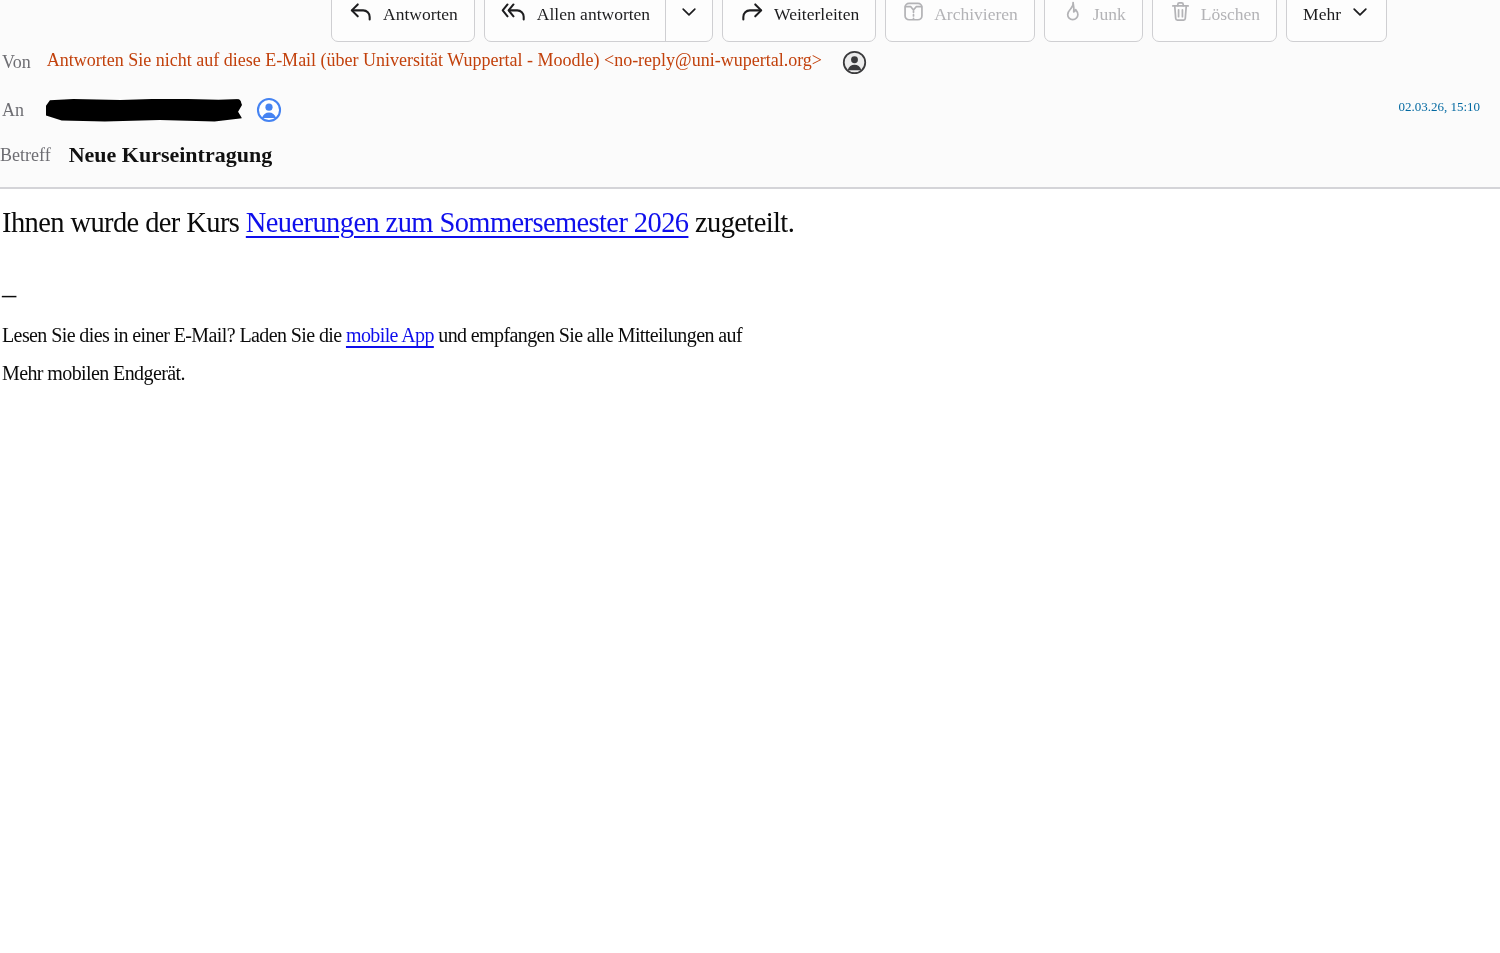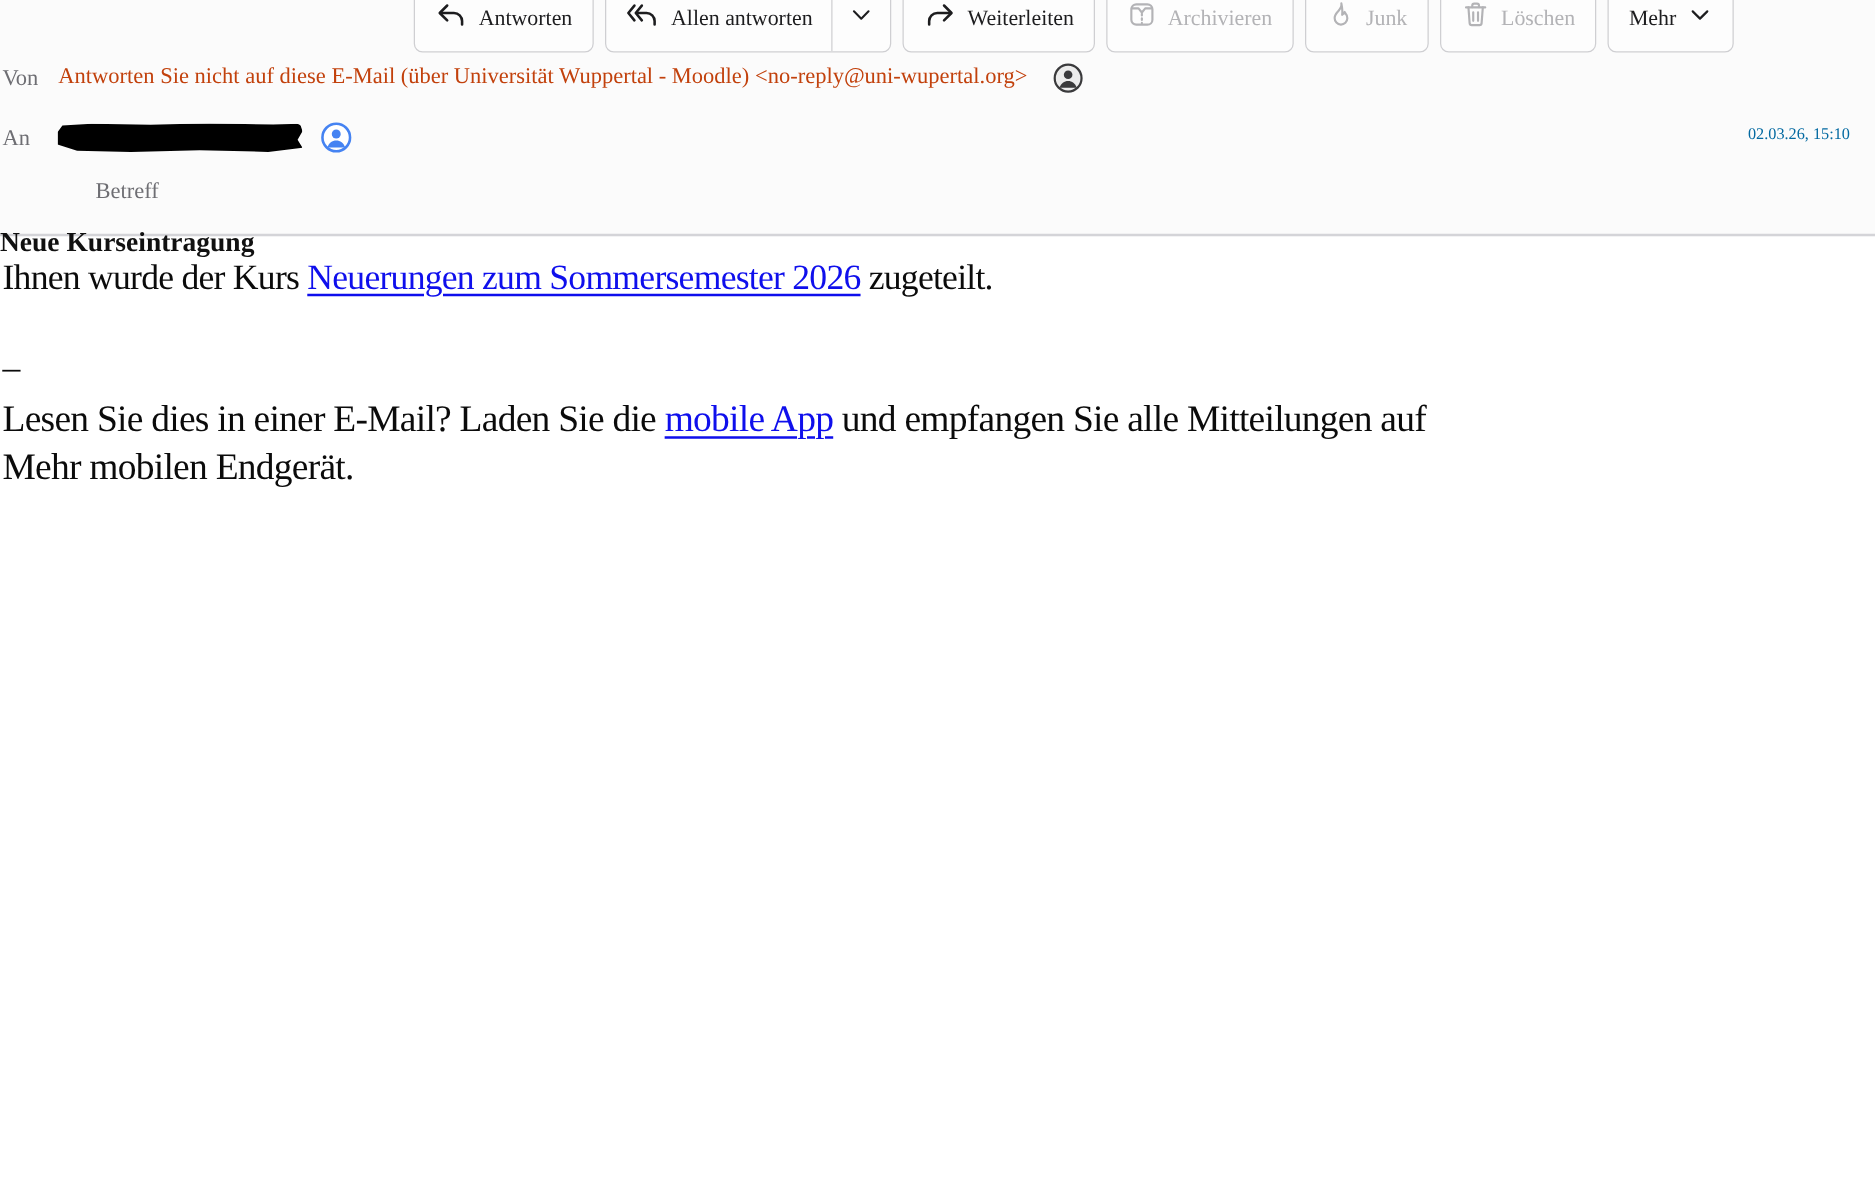--- a/index.html
+++ b/index.html
@@ -45,26 +45,26 @@
   .hdr-label { color:#6e6e73; font-size:18px; }
   .row-from { position:absolute; left:2px; top:50px; display:flex; align-items:center; gap:16px; font-size:18px; }
   .row-from .value { color:#c2410c; display:flex; gap:20px; }
   .row-to { position:absolute; left:2px; top:97px; display:flex; align-items:center; gap:14px; }
   .redaction {
     width:196px; height:23px; background:#000; margin-left:8px;
     border-radius:5px;
     clip-path:polygon(0% 32%,2% 8%,14% 2%,38% 6%,62% 0%,88% 5%,99% 2%,100% 28%,98% 58%,100% 86%,86% 100%,58% 94%,30% 100%,8% 96%,0% 74%);
   }
   .date { position:absolute; right:20px; top:99px; font-size:13px; color:#0369a1; }
-  .row-subject { position:absolute; left:0px; top:142px; display:flex; align-items:center; gap:18px;flex-direction:column; }
+  .row-subject { position:absolute; left:0px; top:142px; display:flex; align-items:center; gap:18px; }
   .subject-value { font-size:22px; font-weight:700; color:#111; }
   .p1 { position:absolute; left:2px; top:207px; font-size:28.5px; letter-spacing:-0.6px; color:#0b0b0b; }
   .sep { position:absolute; left:2px; top:279px; font-size:28.5px; color:#0b0b0b; }
   .p2 { position:absolute; left:2px; top:317px; width:1420px;
-        font-size:30px; letter-spacing:-0.6px; color:#0b0b0b; line-height:37.5px; }
+        font-size:20px; letter-spacing:-0.6px; color:#0b0b0b; line-height:37.5px; }
   a.body-link { color:#0f0fec; text-decoration:underline; text-decoration-thickness:2px; text-underline-offset:4px; cursor:pointer;margin-top:23px; }
   .contact-icon { display:inline-flex; vertical-align:middle; }
 </style>
 </head>
 <body>
 
 <div class="screen">
 
   <div class="header-area">
 

